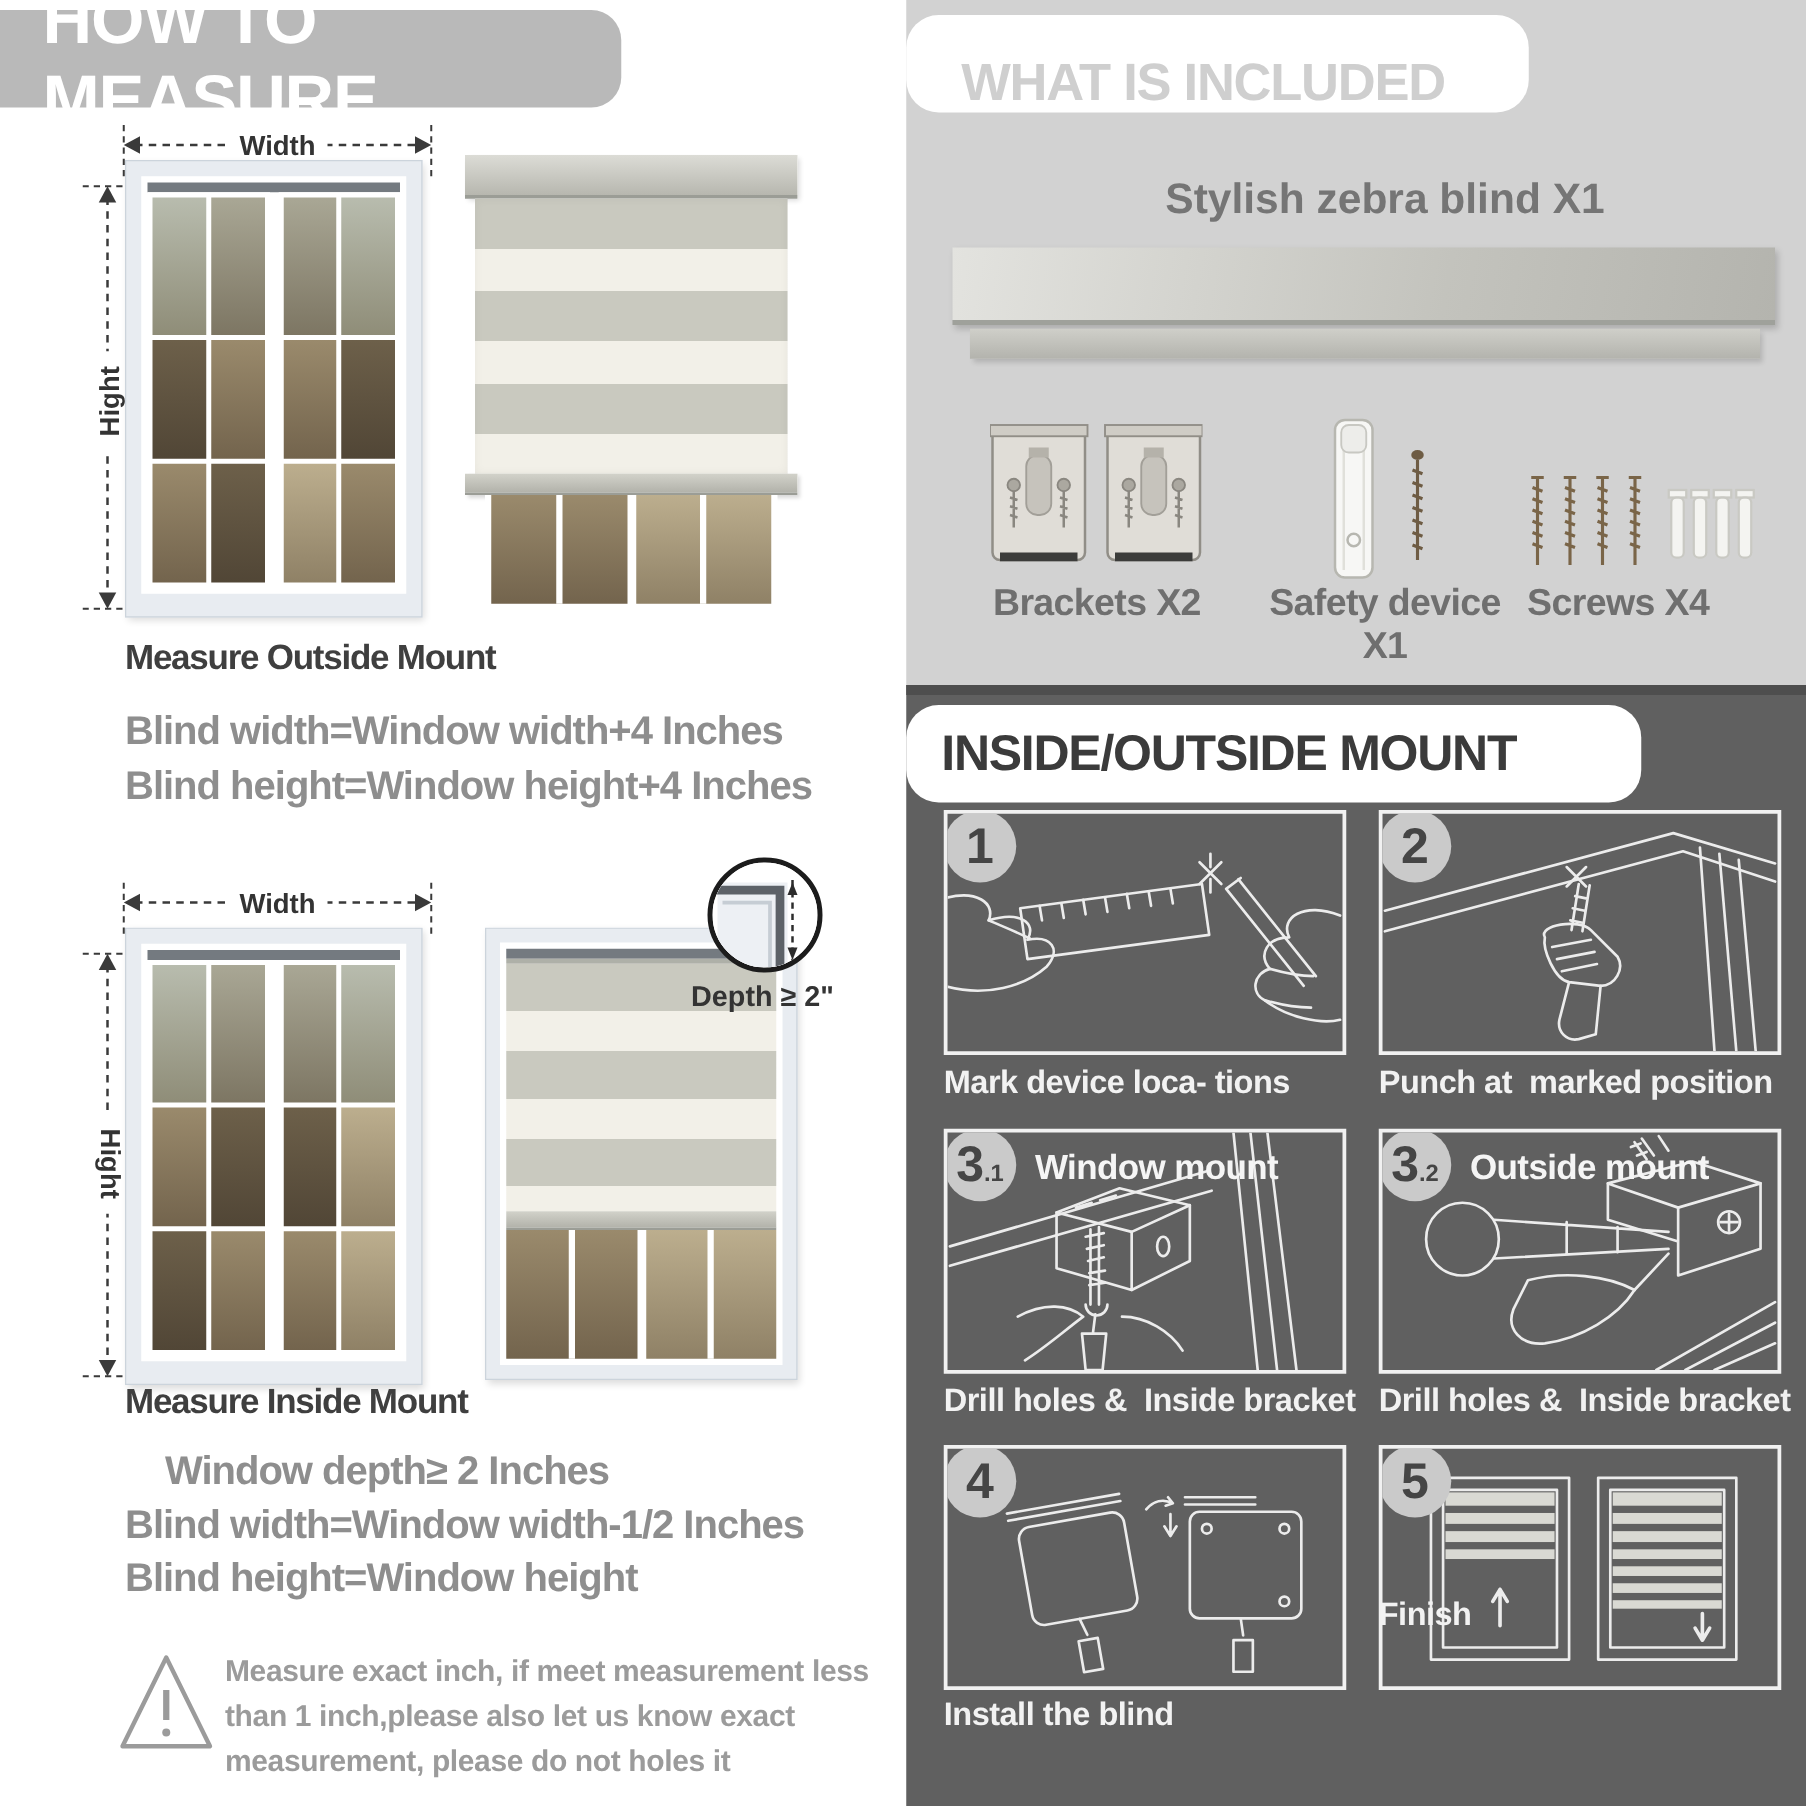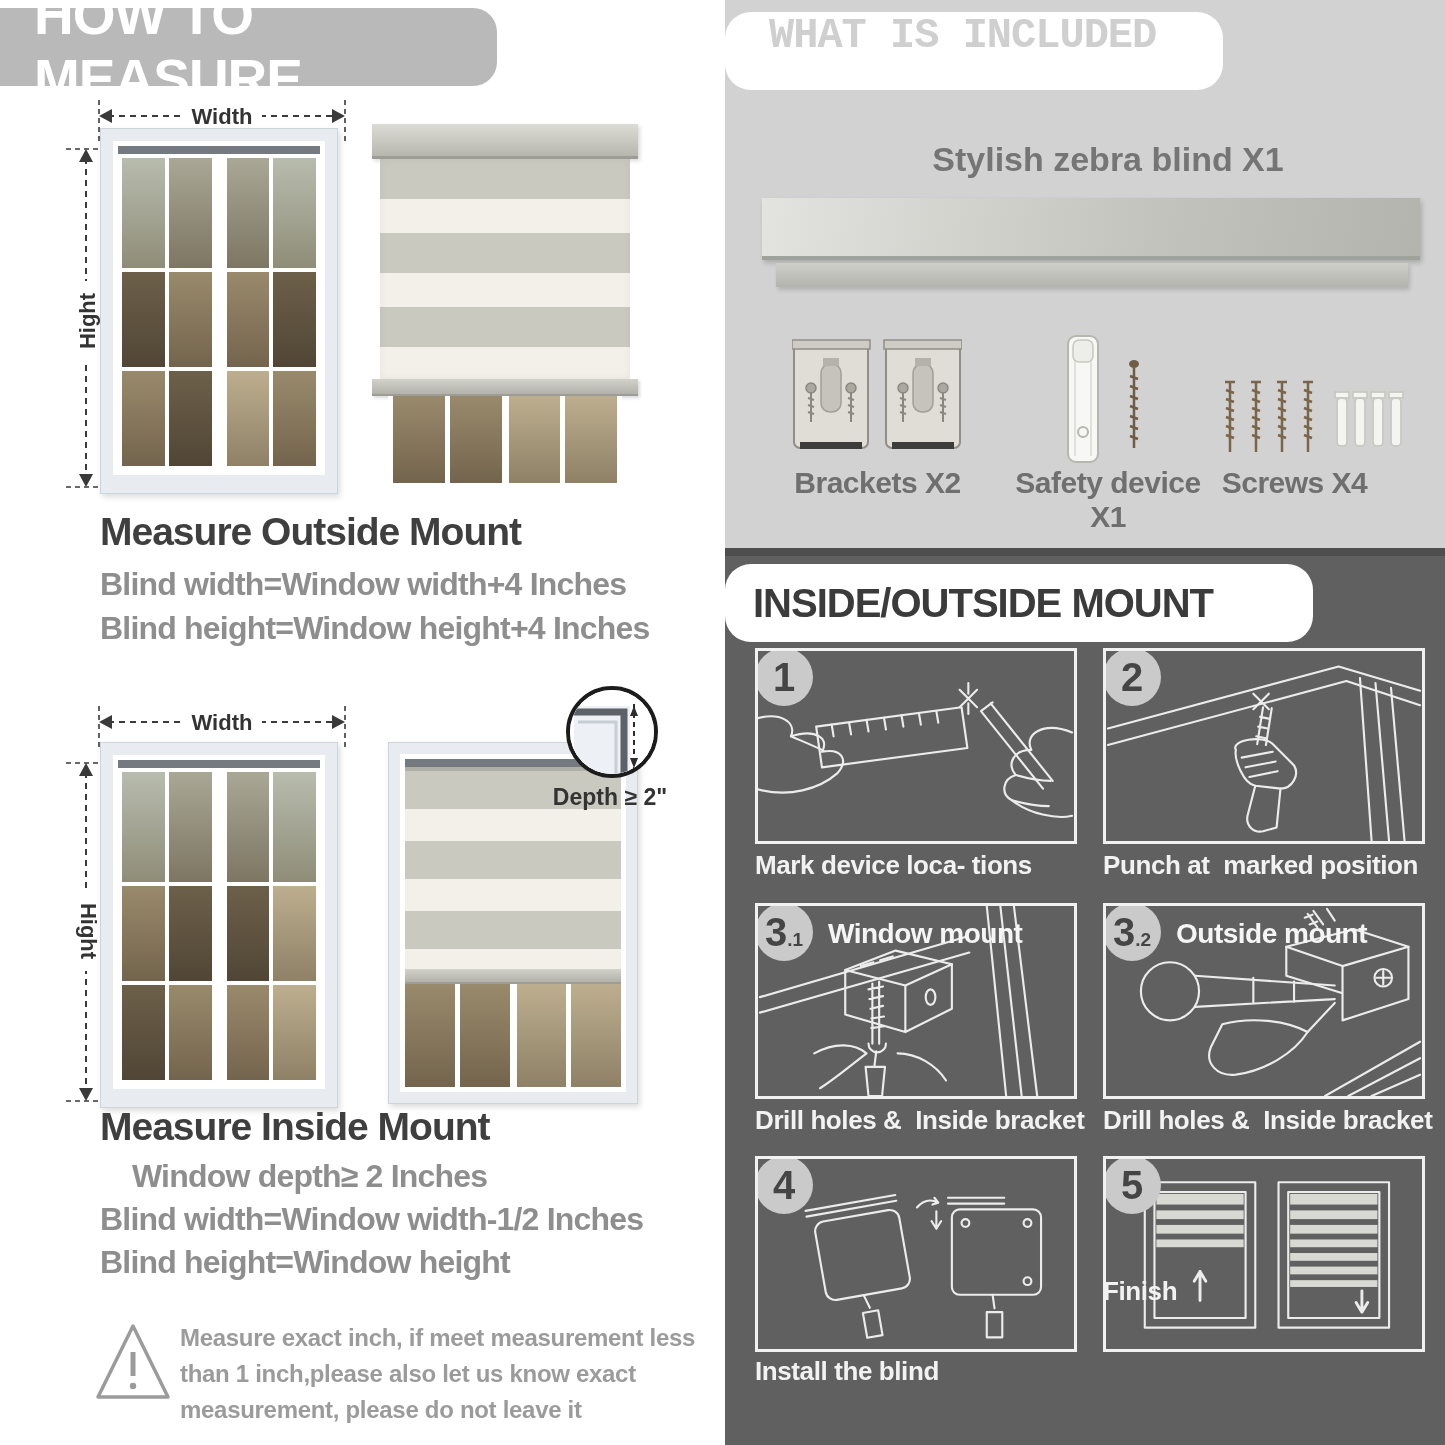--- a/index.html
+++ b/index.html
@@ -50,28 +50,28 @@
   .blindB .mini{flex:1;}
 
   
   .dim-label{font-size:22px;font-weight:bold;color:#333;background:#fff;text-align:center;line-height:1;}
   .rot-ccw{transform:rotate(-90deg);}
   .rot-cw{transform:rotate(90deg);}
   .mag{left:566px;top:686px;width:92px;height:92px;border:4px solid #1c1c1c;border-radius:50%;
        background:#fff;overflow:hidden;box-sizing:border-box;}
   .depth-label{left:552px;top:784px;width:116px;text-align:center;font-size:23px;font-weight:bold;color:#333;}
 
-  .h1{font-size:39px;font-weight:bold;color:#3f3f3f;letter-spacing:-1px;}
+  .h1{font-size:28px;font-weight:bold;color:#3f3f3f;letter-spacing:-1px;}
   .spec{font-size:32px;font-weight:bold;color:#8e8e8e;letter-spacing:-0.8px;}
   .warn-text{font-size:24px;font-weight:600;color:#9b9b9b;line-height:36px;letter-spacing:-0.3px;}
 
   
   .r-top{left:725px;top:0;width:720px;height:548px;background:#d2d2d2;}
   .r-banner{left:725px;top:12px;width:498px;height:78px;background:#ffffff;border-radius:26px;
-            display:flex;align-items:flex-start;padding-left:44px;box-sizing:border-box;font-family:Liberation Mono, monospace;}
+            display:flex;align-items:flex-end;padding-left:44px;box-sizing:border-box;}
   .r-banner span{font-size:42px;font-weight:bold;color:#cfcfcf;letter-spacing:-1px;}
   .blind-label{left:725px;top:140px;width:720px;text-align:center;font-size:34px;font-weight:bold;color:#757575;padding-left:23px;}
   .rail-main{left:762px;top:198px;width:658px;height:58px;
              background:linear-gradient(100deg,#e3e3df,#c3c3bd 60%,#b4b4ae);
              border-bottom:4px solid #9fa19b;box-shadow:2px 3px 5px rgba(0,0,0,.18);}
   .rail-sub{left:776px;top:263px;width:632px;height:24px;
             background:linear-gradient(180deg,#cfcfc9,#b3b3ad);box-shadow:2px 3px 4px rgba(0,0,0,.15);}
   .item-label{font-size:30px;font-weight:bold;color:#6f6f6f;text-align:center;letter-spacing:-0.5px;}
 
   .r-bottom{left:725px;top:548px;width:720px;height:897px;background:#606060;border-top:8px solid #4e4e4e;box-sizing:border-box;}
@@ -241,21 +241,21 @@
   <div class="abs spec" style="left:100px;top:1244px;">Blind height=Window height</div>
 
   <svg class="abs" style="left:92px;top:1318px;" width="82" height="88" viewBox="0 0 82 88">
     <path d="M41,8 L76,79 L6,79 Z" stroke="#9b9b9b" stroke-width="3.5" fill="none" stroke-linejoin="round"></path>
     <line x1="41" y1="34" x2="41" y2="58" stroke="#9b9b9b" stroke-width="5"></line>
     <circle cx="41" cy="68" r="3.2" fill="#9b9b9b"></circle>
   </svg>
   <div class="abs warn-text" style="left:180px;top:1320px;">
     <div>Measure exact inch, if meet measurement less</div>
     <div>than 1 inch,please also let us know exact</div>
-    <div>measurement, please do not leave it</div>
+    <div>measurement, please do not holes it</div>
   </div>
 
   <div class="abs r-top"></div>
   <div class="abs r-banner">
     <span>WHAT IS INCLUDED</span>
   </div>
   <div class="abs blind-label">Stylish zebra blind X1</div>
   <div class="abs rail-main"></div>
   <div class="abs rail-sub"></div>
 

